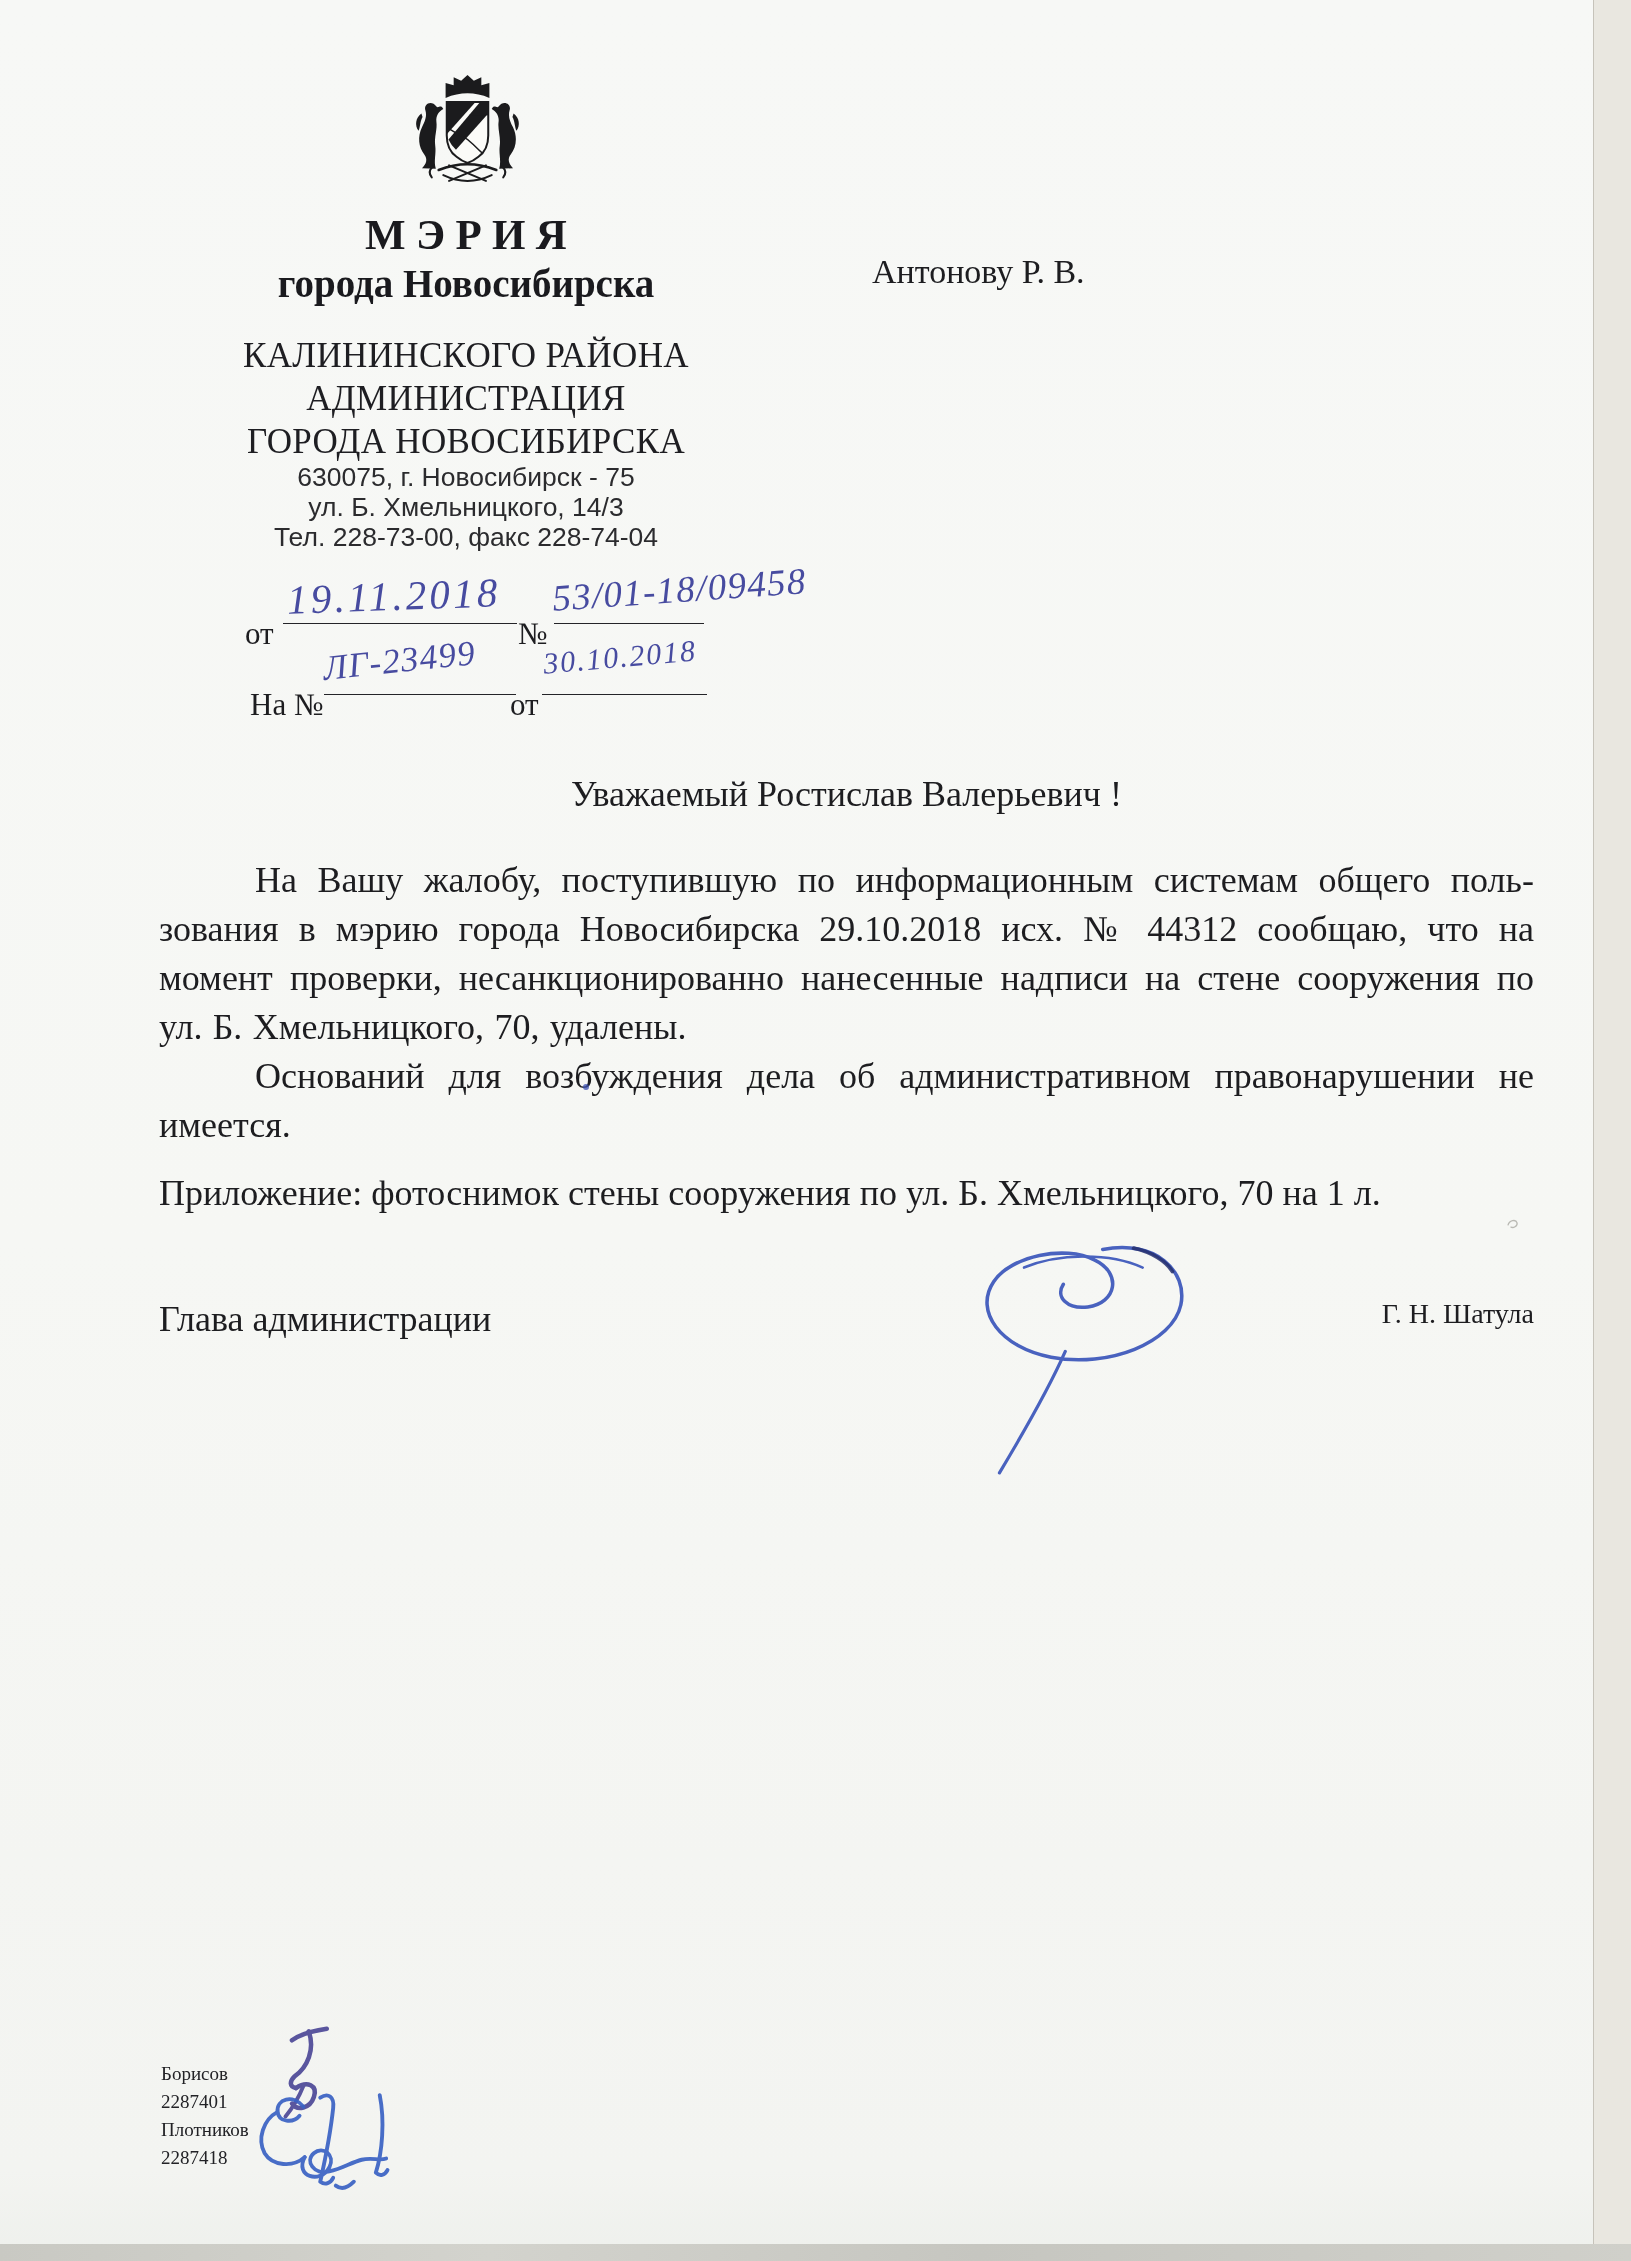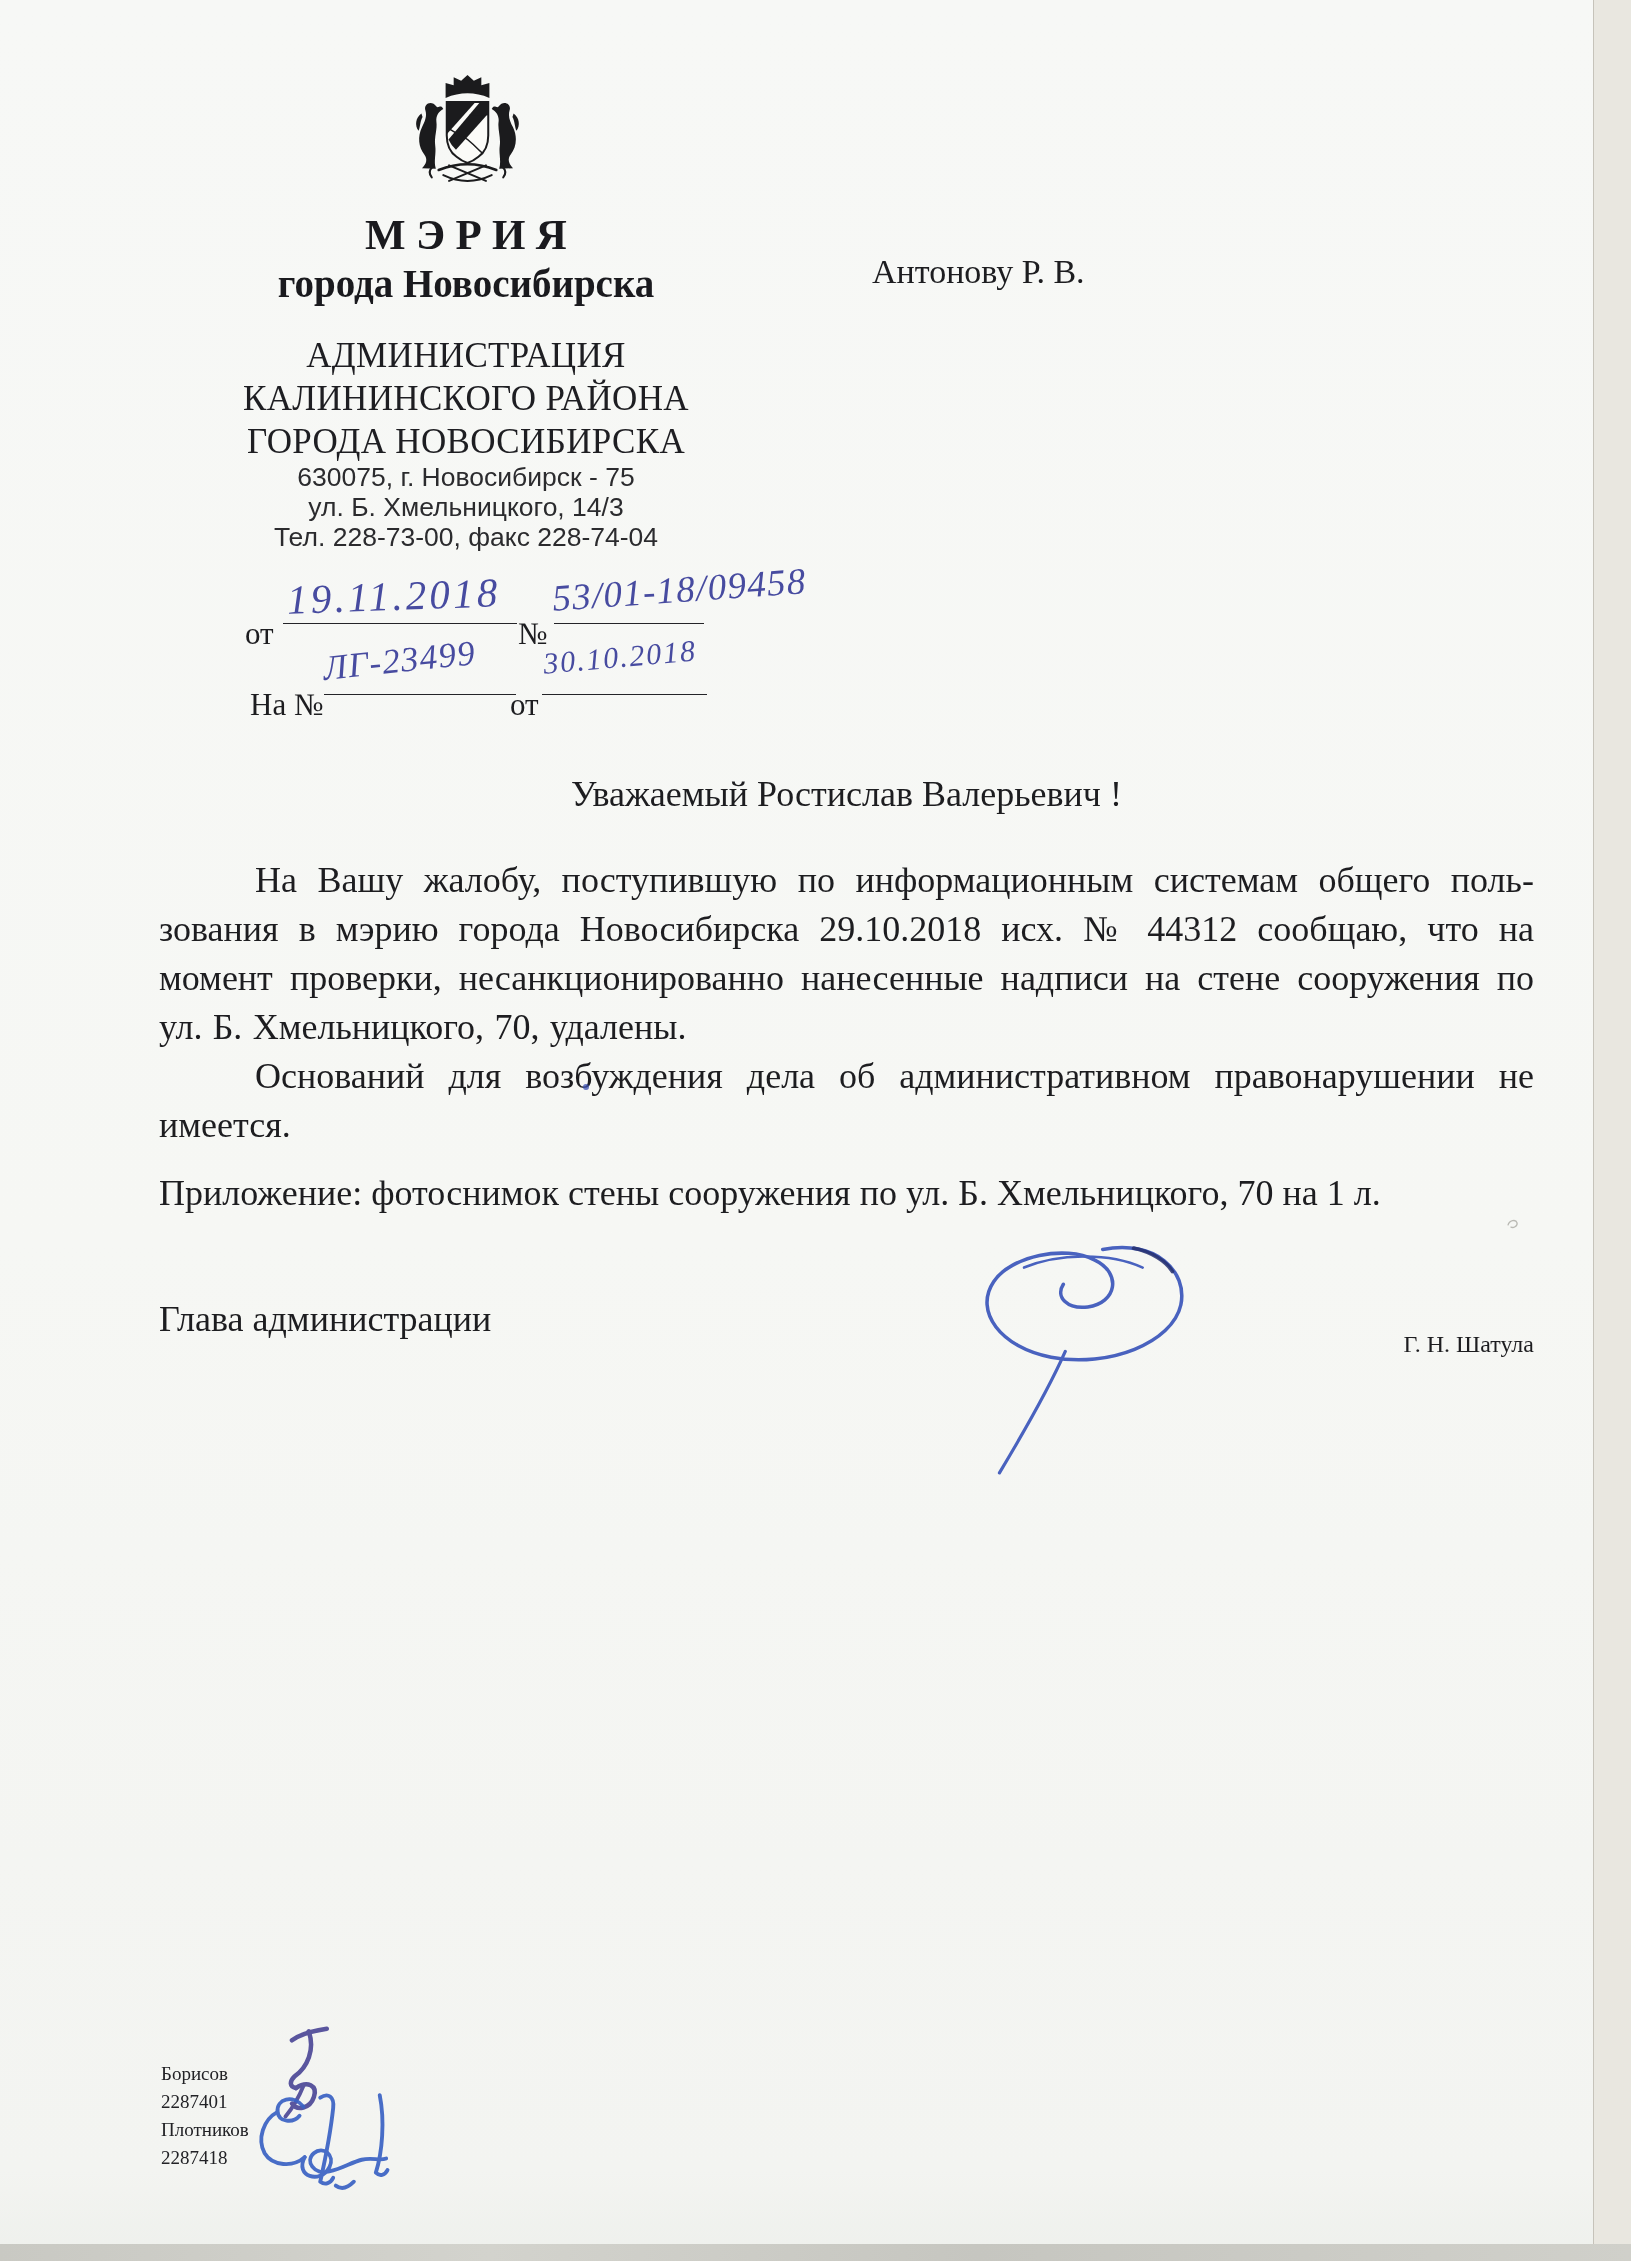--- a/index.html
+++ b/index.html
@@ -60,21 +60,21 @@
     font-size:36px; line-height:40px;
     text-align:justify; text-align-last:justify;
     word-spacing:1.3px;
   }
   .bline.first   { text-indent:96px; }
   .bline.lastline{ text-align:left; text-align-last:left; }
   .attachment { left:159px; top:1172px; font-size:36px; }
 
   
   .sig-title { left:159px;  top:1298px; font-size:36px; }
-  .sig-name  { left:159px;  top:1331px; width:1375px; text-align:right; font-size:24px; }
+  .sig-name  { left:159px;  top:1298px; width:1375px; text-align:right; font-size:28px; }
   .sig-svg   { left:967px; top:1234px; width:234px; height:253px; }
 
   
   .executors { left:161px; top:2060px; font-size:19px; line-height:28px; color:#222226; }
   .exec-mark-a { left:270px; top:2021px; width:62px;  height:98px; }
   .exec-mark-b { left:253px; top:2086px; width:150px; height:110px; }
 
   
   .ink-dot   { left:583px; top:1084px; width:5.8px; height:5.8px; border-radius:50%;
                background:#3c50b0; opacity:.75; }
@@ -121,22 +121,22 @@
       <path d="M58 179 Q100 199 142 179" stroke-width="3.5"></path>
       <path d="M68 162 L132 189 M132 162 L68 189" stroke-width="3.5"></path>
       <path d="M40 164 q-10 9 -2 19 M160 164 q10 9 2 19" stroke-width="3.5"></path>
     </g>
   </svg>
 
   <div class="abs lh-block mayoralty-1">МЭРИЯ</div>
   <div class="abs lh-block mayoralty-2">города Новосибирска</div>
 
   <div class="abs lh-block admin-lines">
+    <div>КАЛИНИНСКОГО РАЙОНА</div>
     <div>АДМИНИСТРАЦИЯ</div>
-    <div>КАЛИНИНСКОГО РАЙОНА</div>
     <div>ГОРОДА НОВОСИБИРСКА</div>
   </div>
 
   <div class="abs lh-block addr-lines">
     <div>630075, г. Новосибирск - 75</div>
     <div>ул. Б. Хмельницкого, 14/3</div>
     <div>Тел. 228-73-00, факс 228-74-04</div>
   </div>
 
   <div class="abs ref-label" style="left:245px; top:591px;">от</div>

